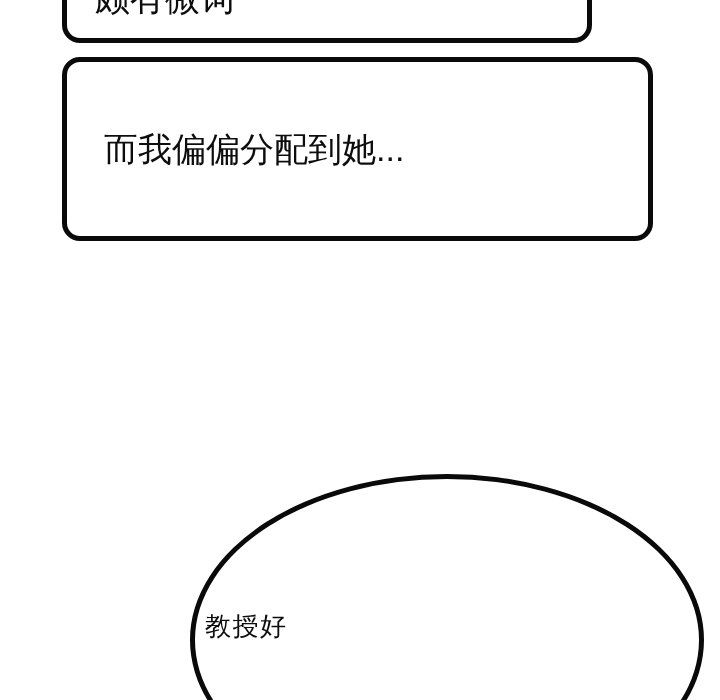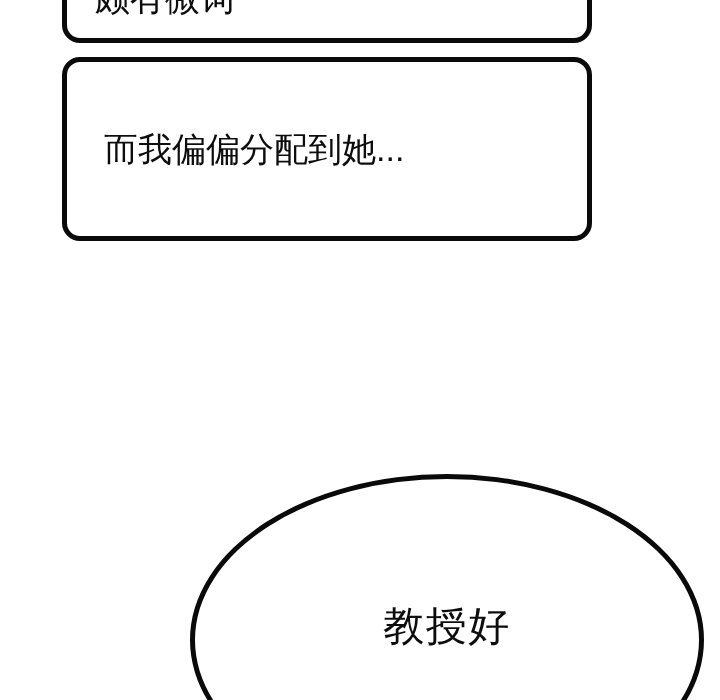--- a/index.html
+++ b/index.html
@@ -30,42 +30,42 @@
     position: absolute;
     left: 28px; top: 97px;
     font-size: 35px;
     line-height: 35px;
     white-space: nowrap;
   }
 
   
   .bubble-mid {
     left: 62px; top: 57px;
-    width: 530px; height: 184px;
+    width: 591px; height: 184px;
     display: flex;
     align-items: center;
   }
   .bubble-mid .speech-text {
     padding-left: 37px;
     font-size: 34px;
     line-height: 34px;
     white-space: nowrap;
   }
 
   
   .bubble-bottom {
     left: 190px; top: 474px;
     width: 514px; height: 332px;
   }
   .bubble-bottom .speech-lines {
     position: absolute;
-    left: 0; top: 126px;
+    left: 10px; top: 126px;
     width: 100%;
-    text-align: center;
-    font-size: 41px;
+    text-align: left;
+    font-size: 26px;
     line-height: 42px;
     letter-spacing: 1.5px;
     white-space: nowrap;
   }
 </style>
 </head>
 <body>
 
 <div class="page">
 

